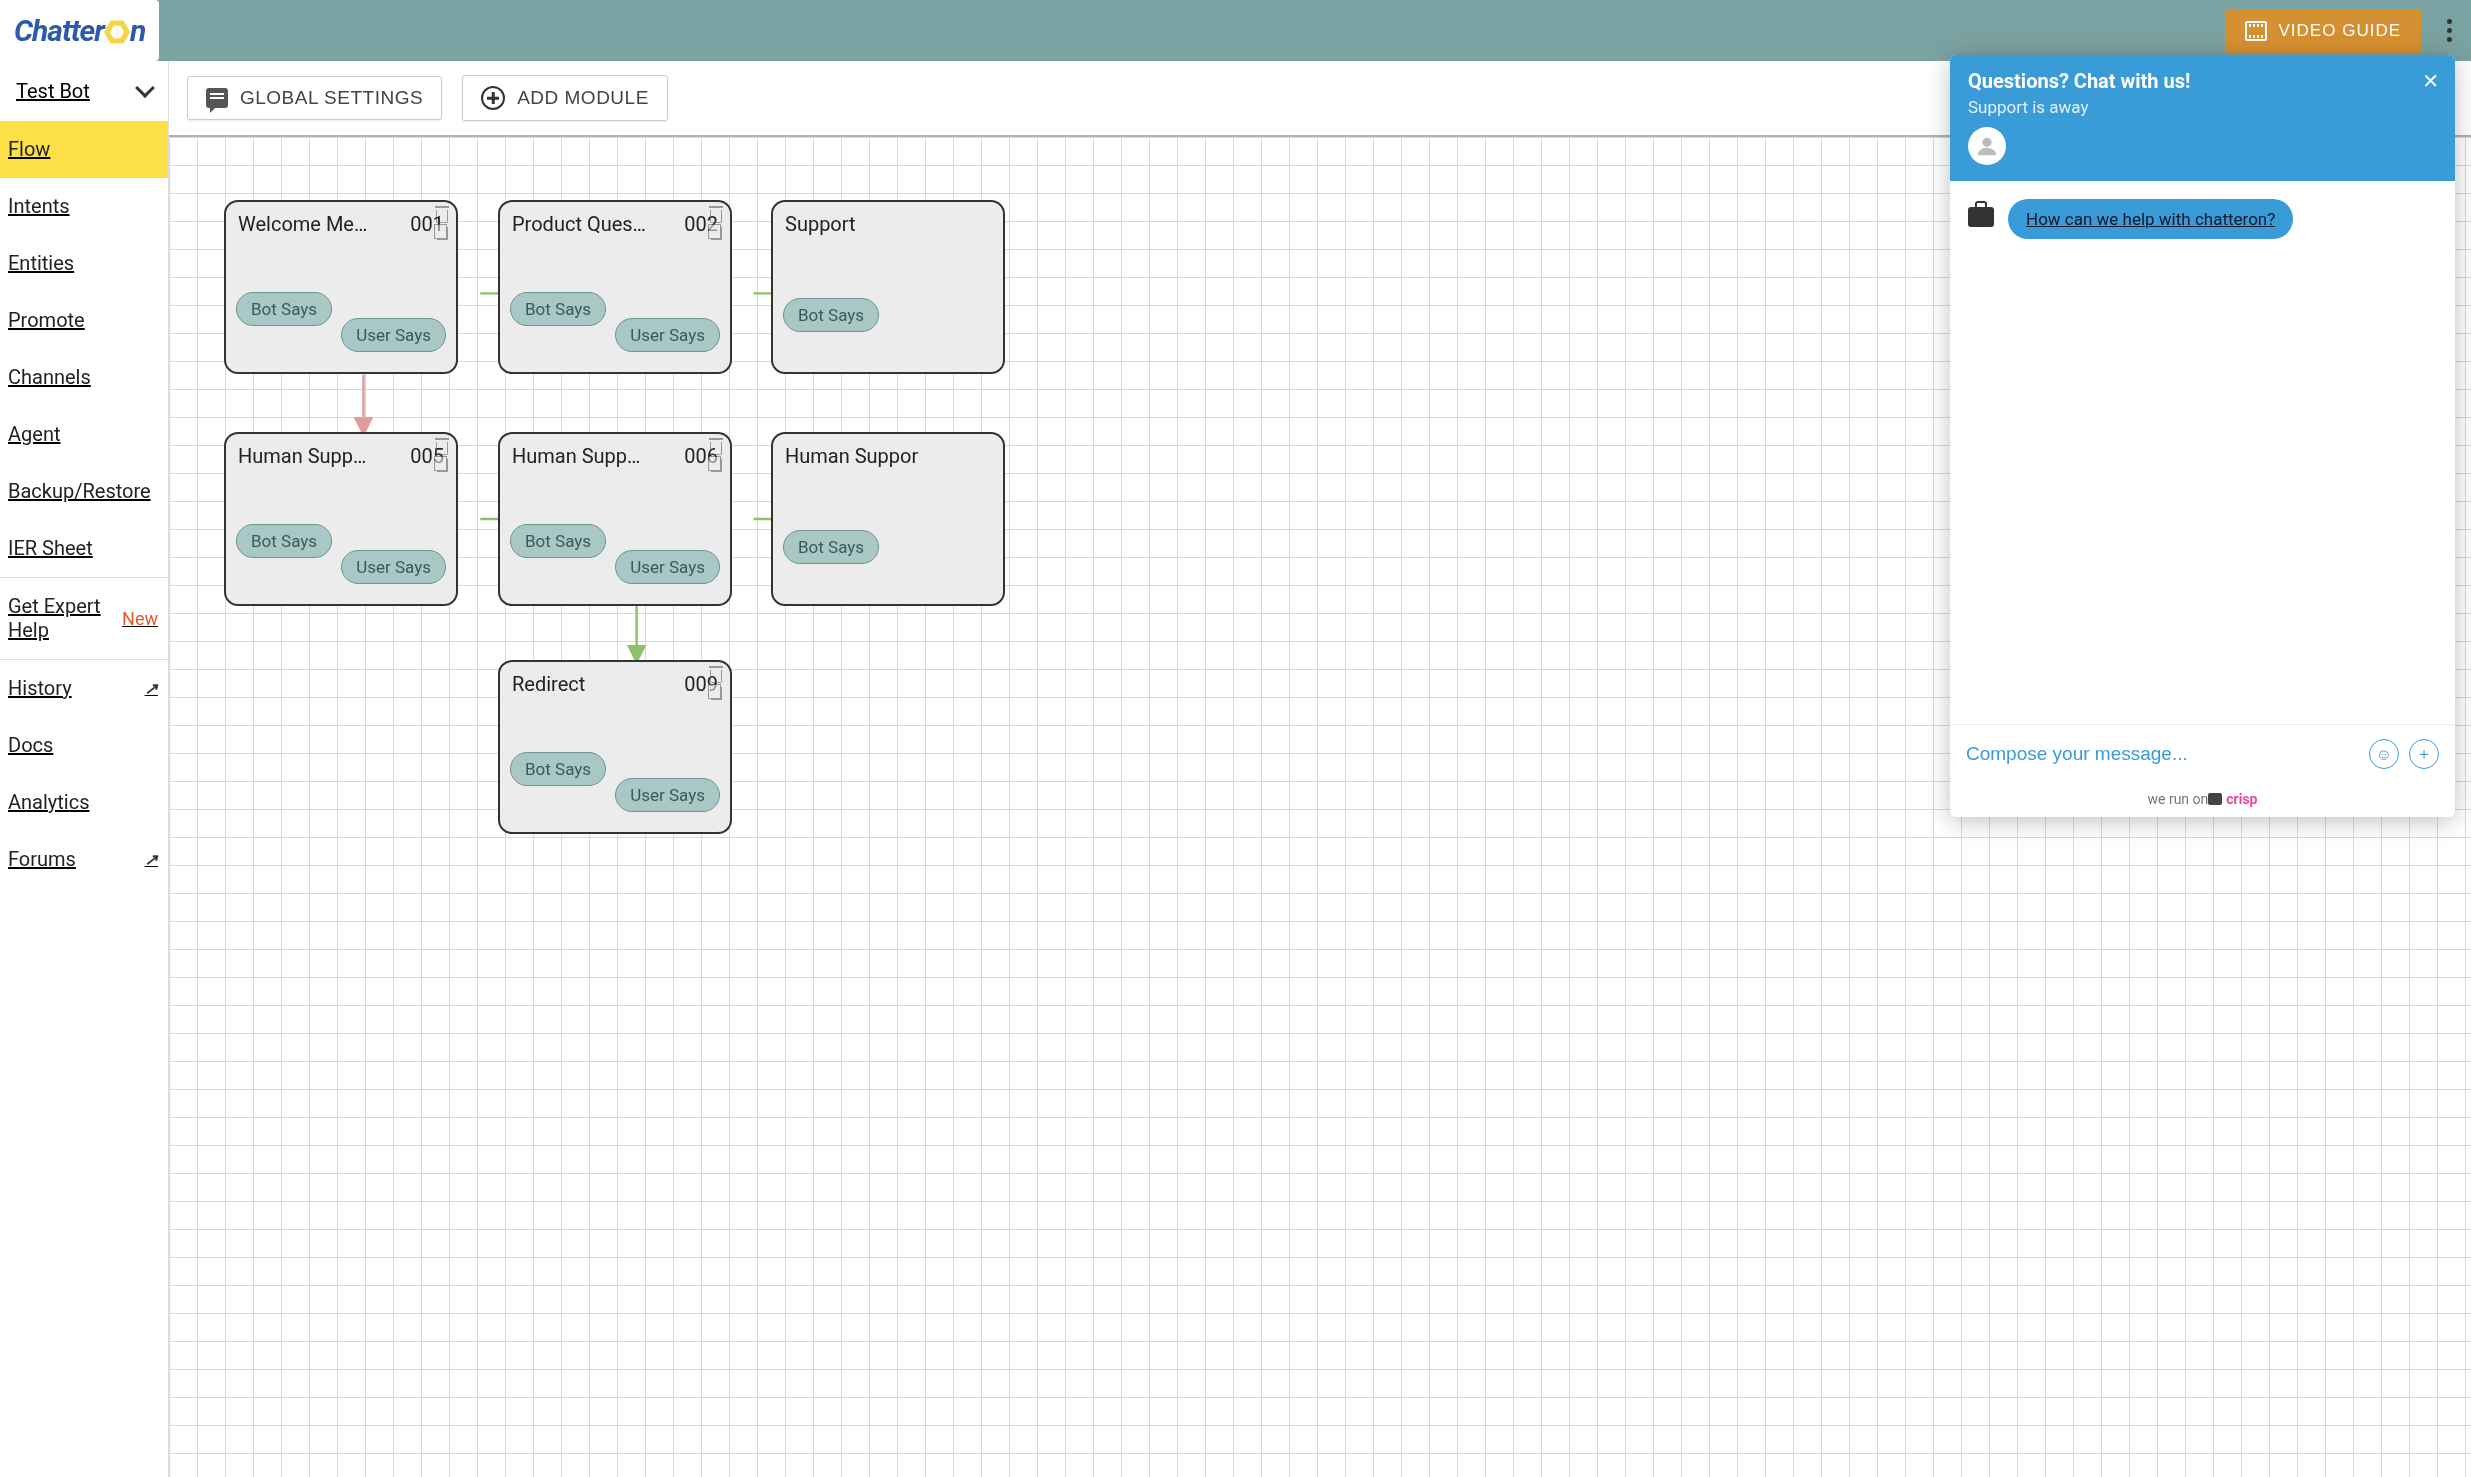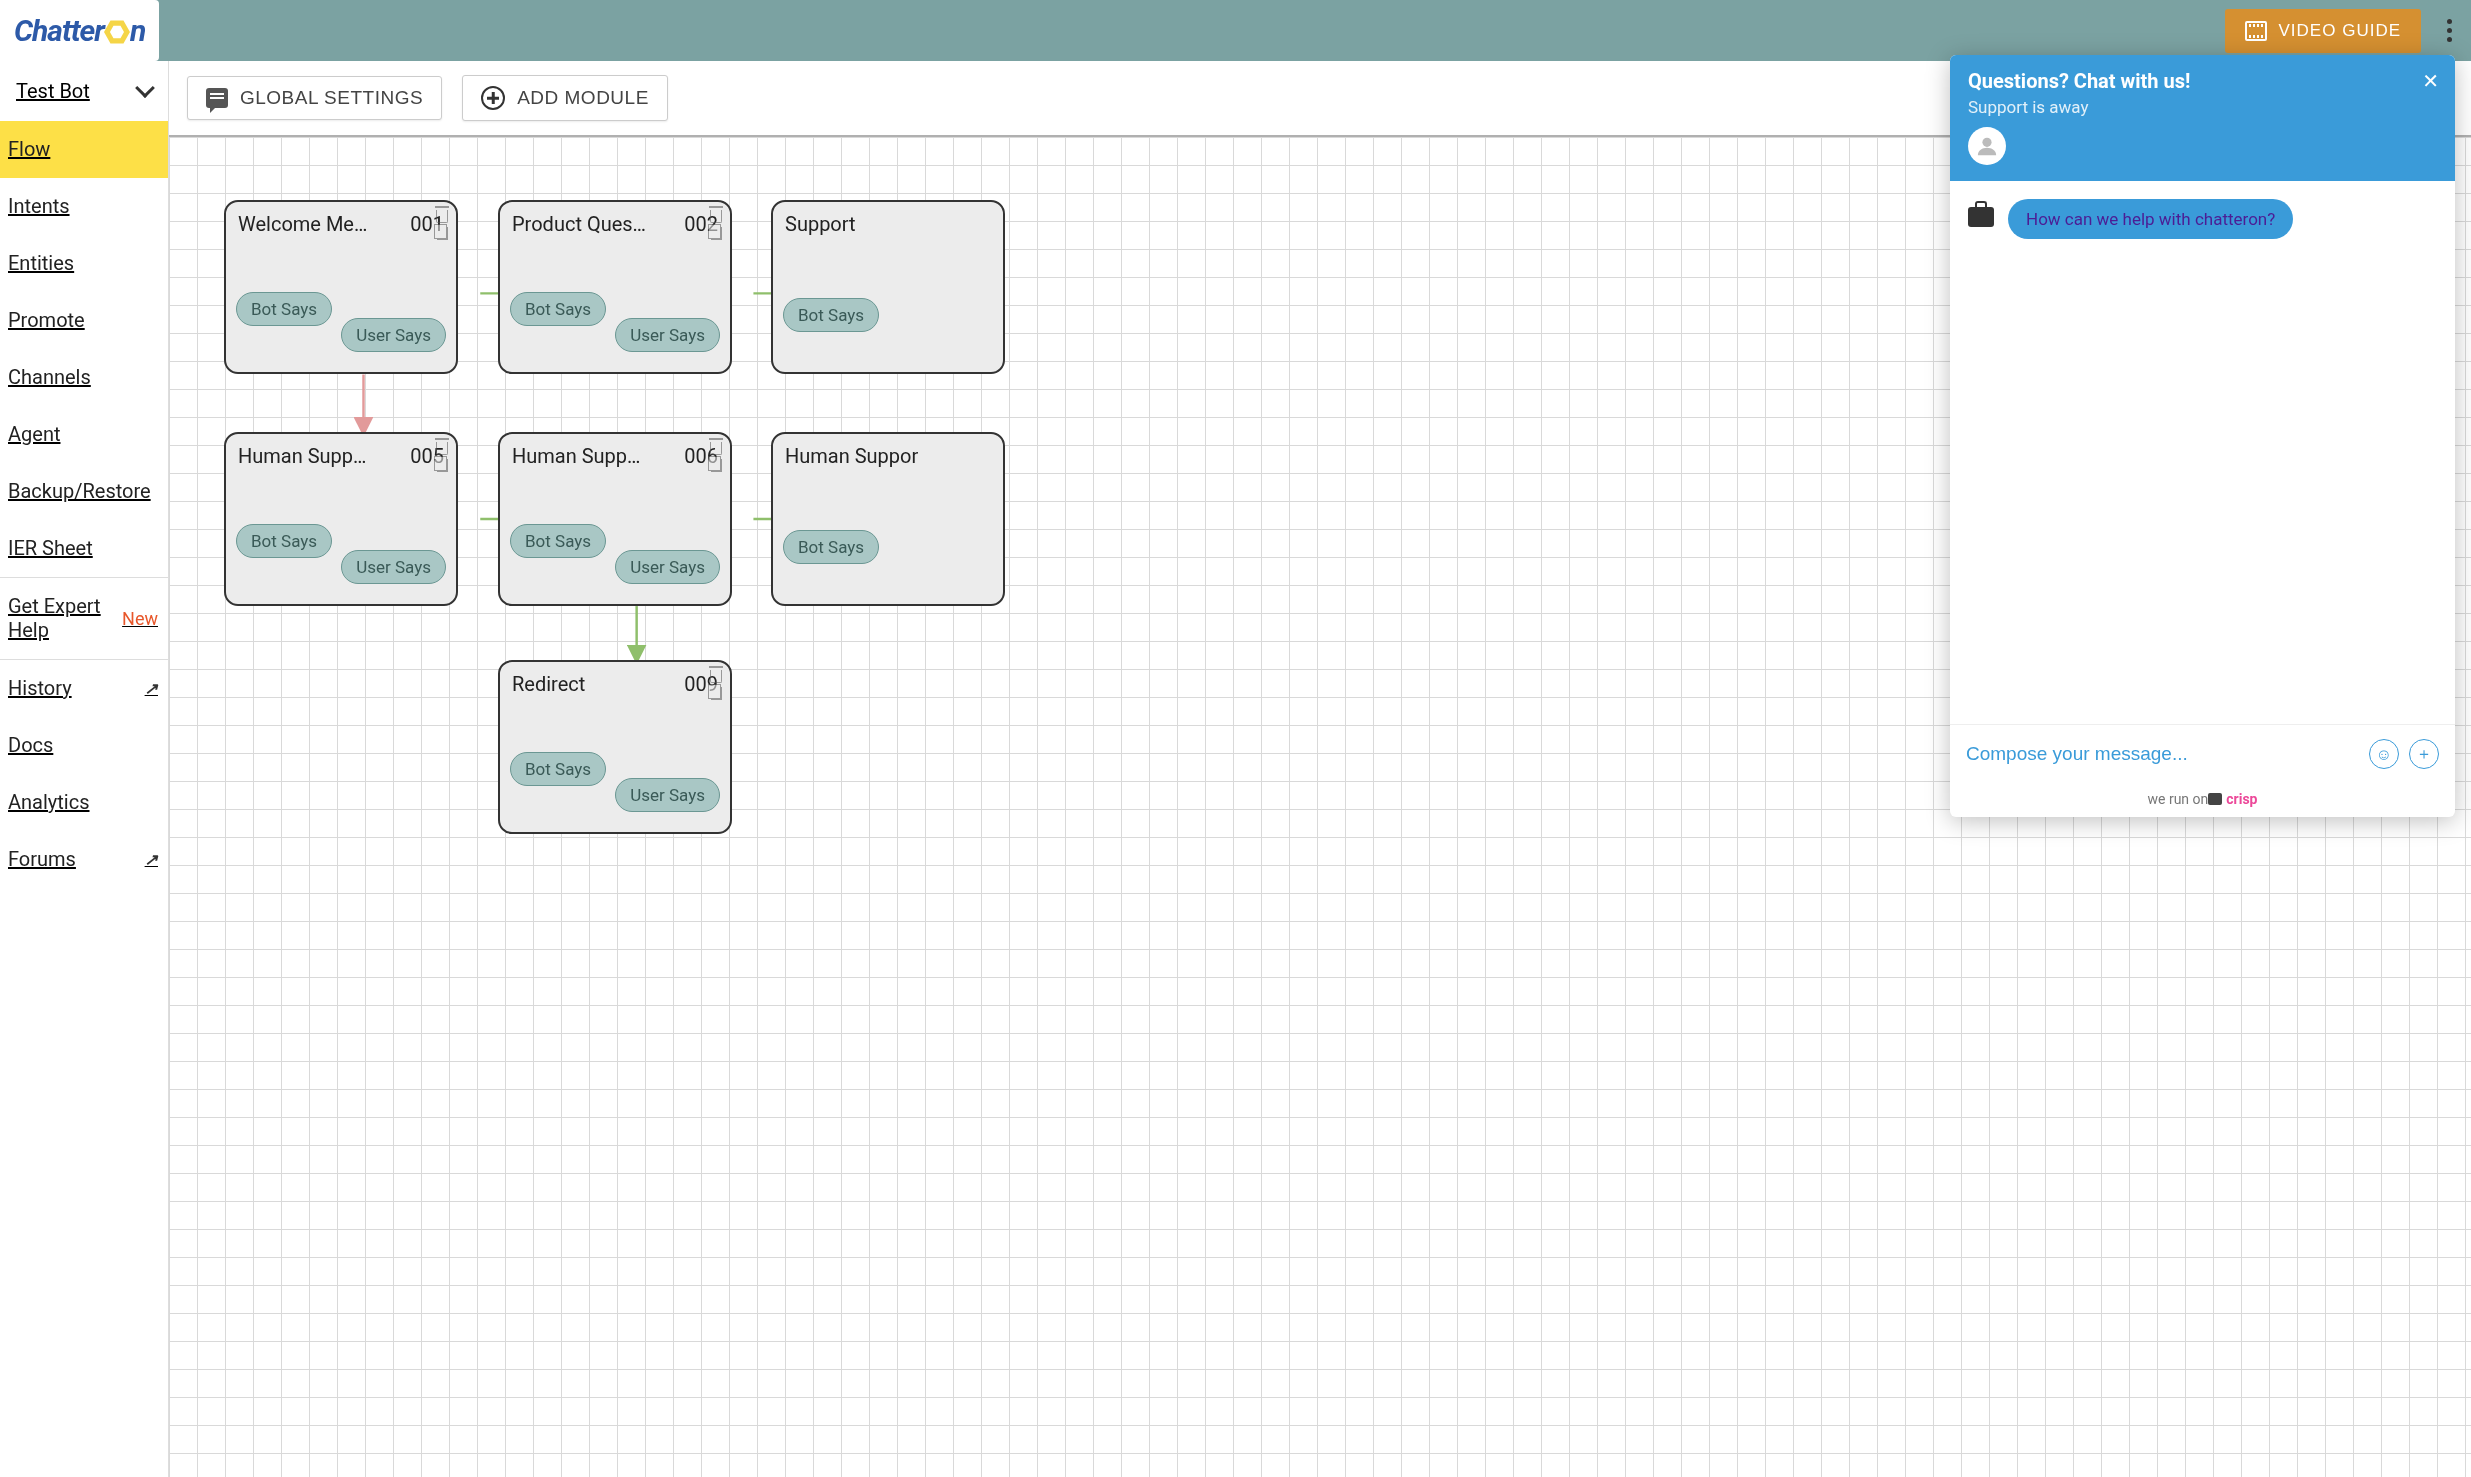--- a/index.html
+++ b/index.html
@@ -207,21 +207,21 @@
   .avatar{
     width:38px;height:38px;border-radius:50%;background:#fff;margin-top:10px;
     display:flex;align-items:center;justify-content:center;color:#bbb;
   }
   .chat-body{flex:1;padding:18px;display:flex;gap:14px;align-items:flex-start;}
   .briefcase{
     width:26px;height:20px;background:#333;border-radius:3px;position:relative;margin-top:8px;flex-shrink:0;
   }
   .briefcase::before{content:"";position:absolute;top:-6px;left:7px;right:7px;height:6px;border:2px solid #333;border-bottom:none;border-radius:3px 3px 0 0;}
   .bot-bubble{
-    background:#3a9bd9;color:#4c1d95;padding:10px 18px;border-radius:22px;font-size:17px;
+    background:#3a9bd9;color:#0f172a;padding:10px 18px;border-radius:22px;font-size:17px;text-decoration:underline;
   }
   .chat-input-row{
     border-top:1px solid #eee;padding:14px 16px;display:flex;align-items:center;gap:10px;
   }
   .chat-input{
     flex:1;border:none;outline:none;font-size:19px;color:#3a9bd9;
   }
   .chat-input::placeholder{color:#3a9bd9;}
   .circ-btn{width:30px;height:30px;border:1.5px solid #3a9bd9;border-radius:50%;display:flex;align-items:center;justify-content:center;color:#3a9bd9;cursor:pointer;font-size:16px;}
   .chat-foot{

